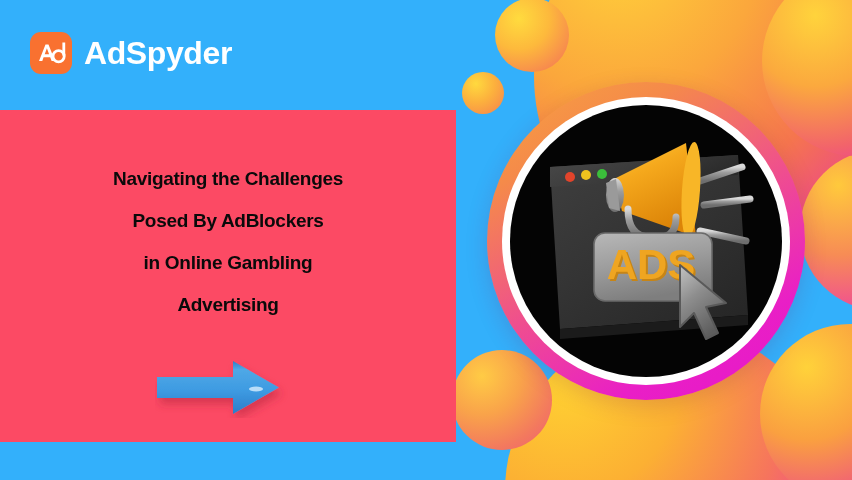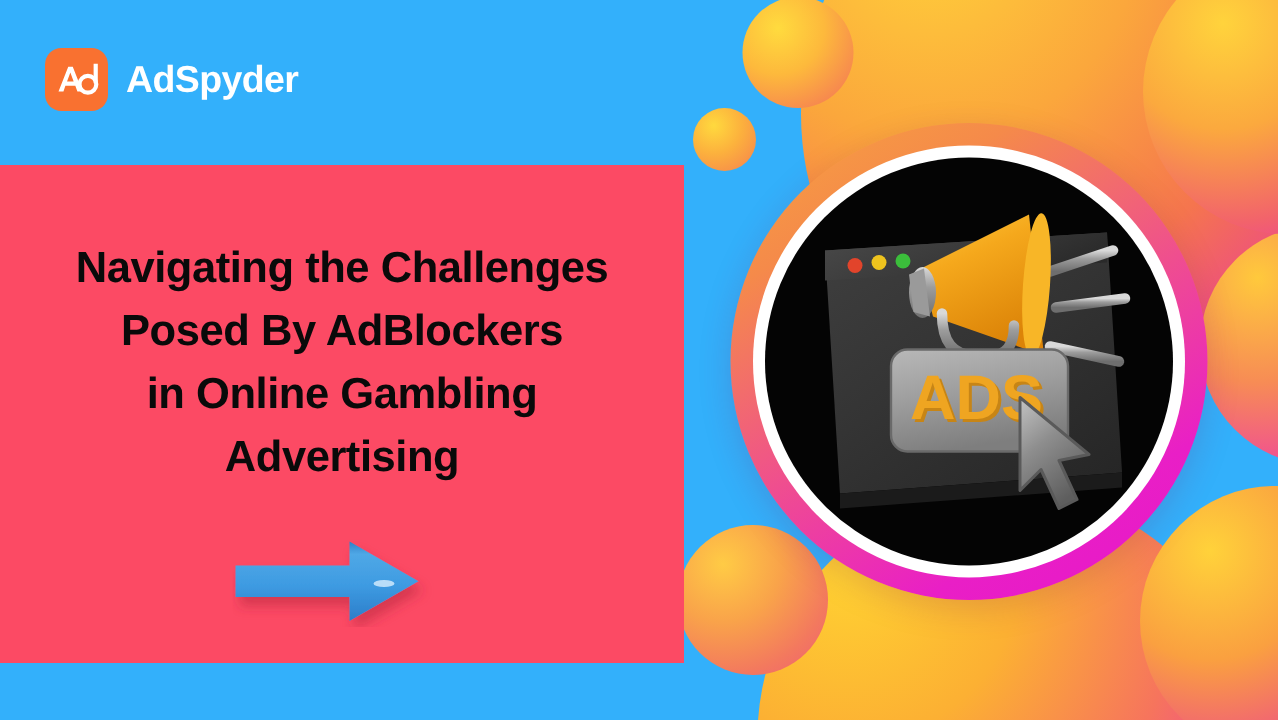--- a/index.html
+++ b/index.html
@@ -49,38 +49,38 @@
   
   .panel{
     position:absolute;left:0;top:110px;width:456px;height:332px;
     background:#FC4A64;
   }
   .headline{
     position:absolute;left:0;top:48px;width:456px;
     text-align:center;
     color:#0A0A0A;
     font-weight:bold;
-    font-size:29px;
+    font-size:19px;
     line-height:42px;
     letter-spacing:-0.3px;
     white-space:pre-line;
   }
 
   
   .arrow-wrap{position:absolute;left:155px;top:358px;width:135px;height:60px;}
 
   
   .logo{position:absolute;left:30px;top:32px;display:flex;align-items:center;gap:12px;}
   .logo-mark{
     width:42px;height:42px;border-radius:11px;
     background:#F97130;
     display:flex;align-items:center;justify-content:center;
   }
   .logo-word{
-    color:#FFFFFF;font-size:25px;font-weight:bold;letter-spacing:-0.4px;
+    color:#FFFFFF;font-size:32px;font-weight:bold;letter-spacing:-0.4px;
   }
 
   
   .hero{
     position:absolute;left:487px;top:82px;width:318px;height:318px;border-radius:50%;
     background:linear-gradient(150deg,#F7A53F 0%,#F58A4A 22%,#EF4E8F 52%,#E91FC6 78%,#E616C9 100%);
     display:flex;align-items:center;justify-content:center;
     box-shadow:0 6px 22px rgba(120,20,90,.18);
   }
   .hero-white{

